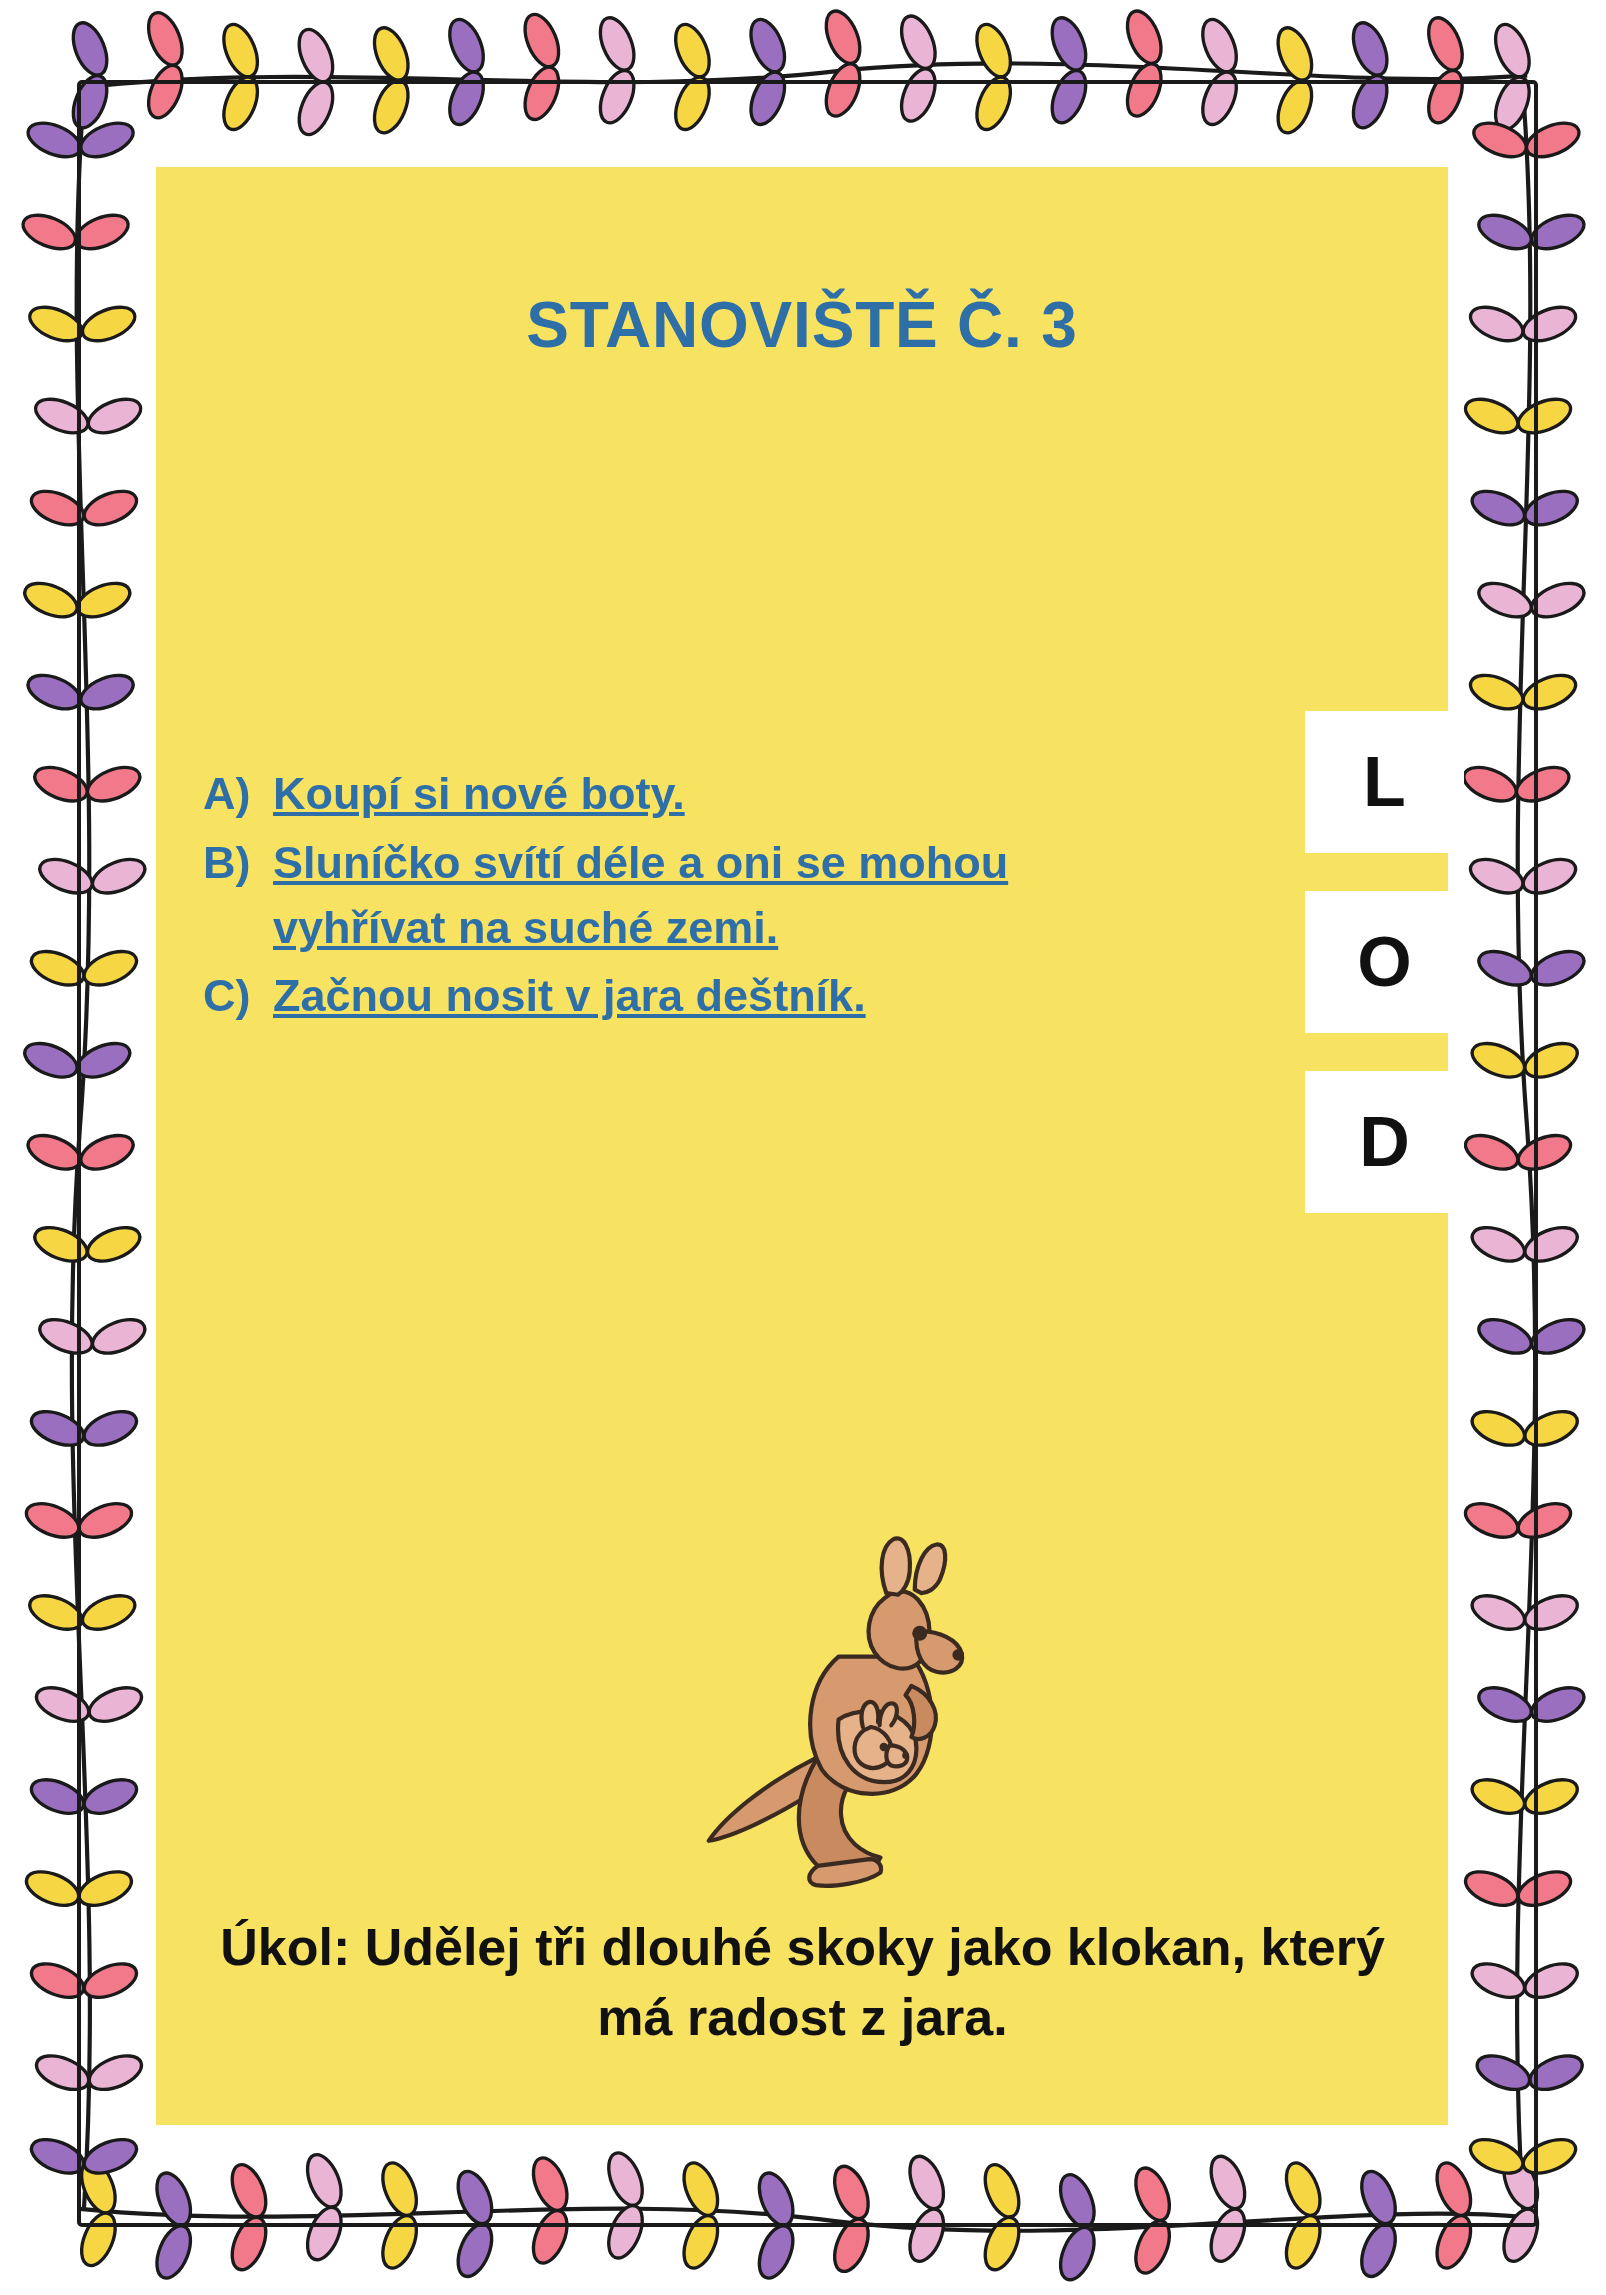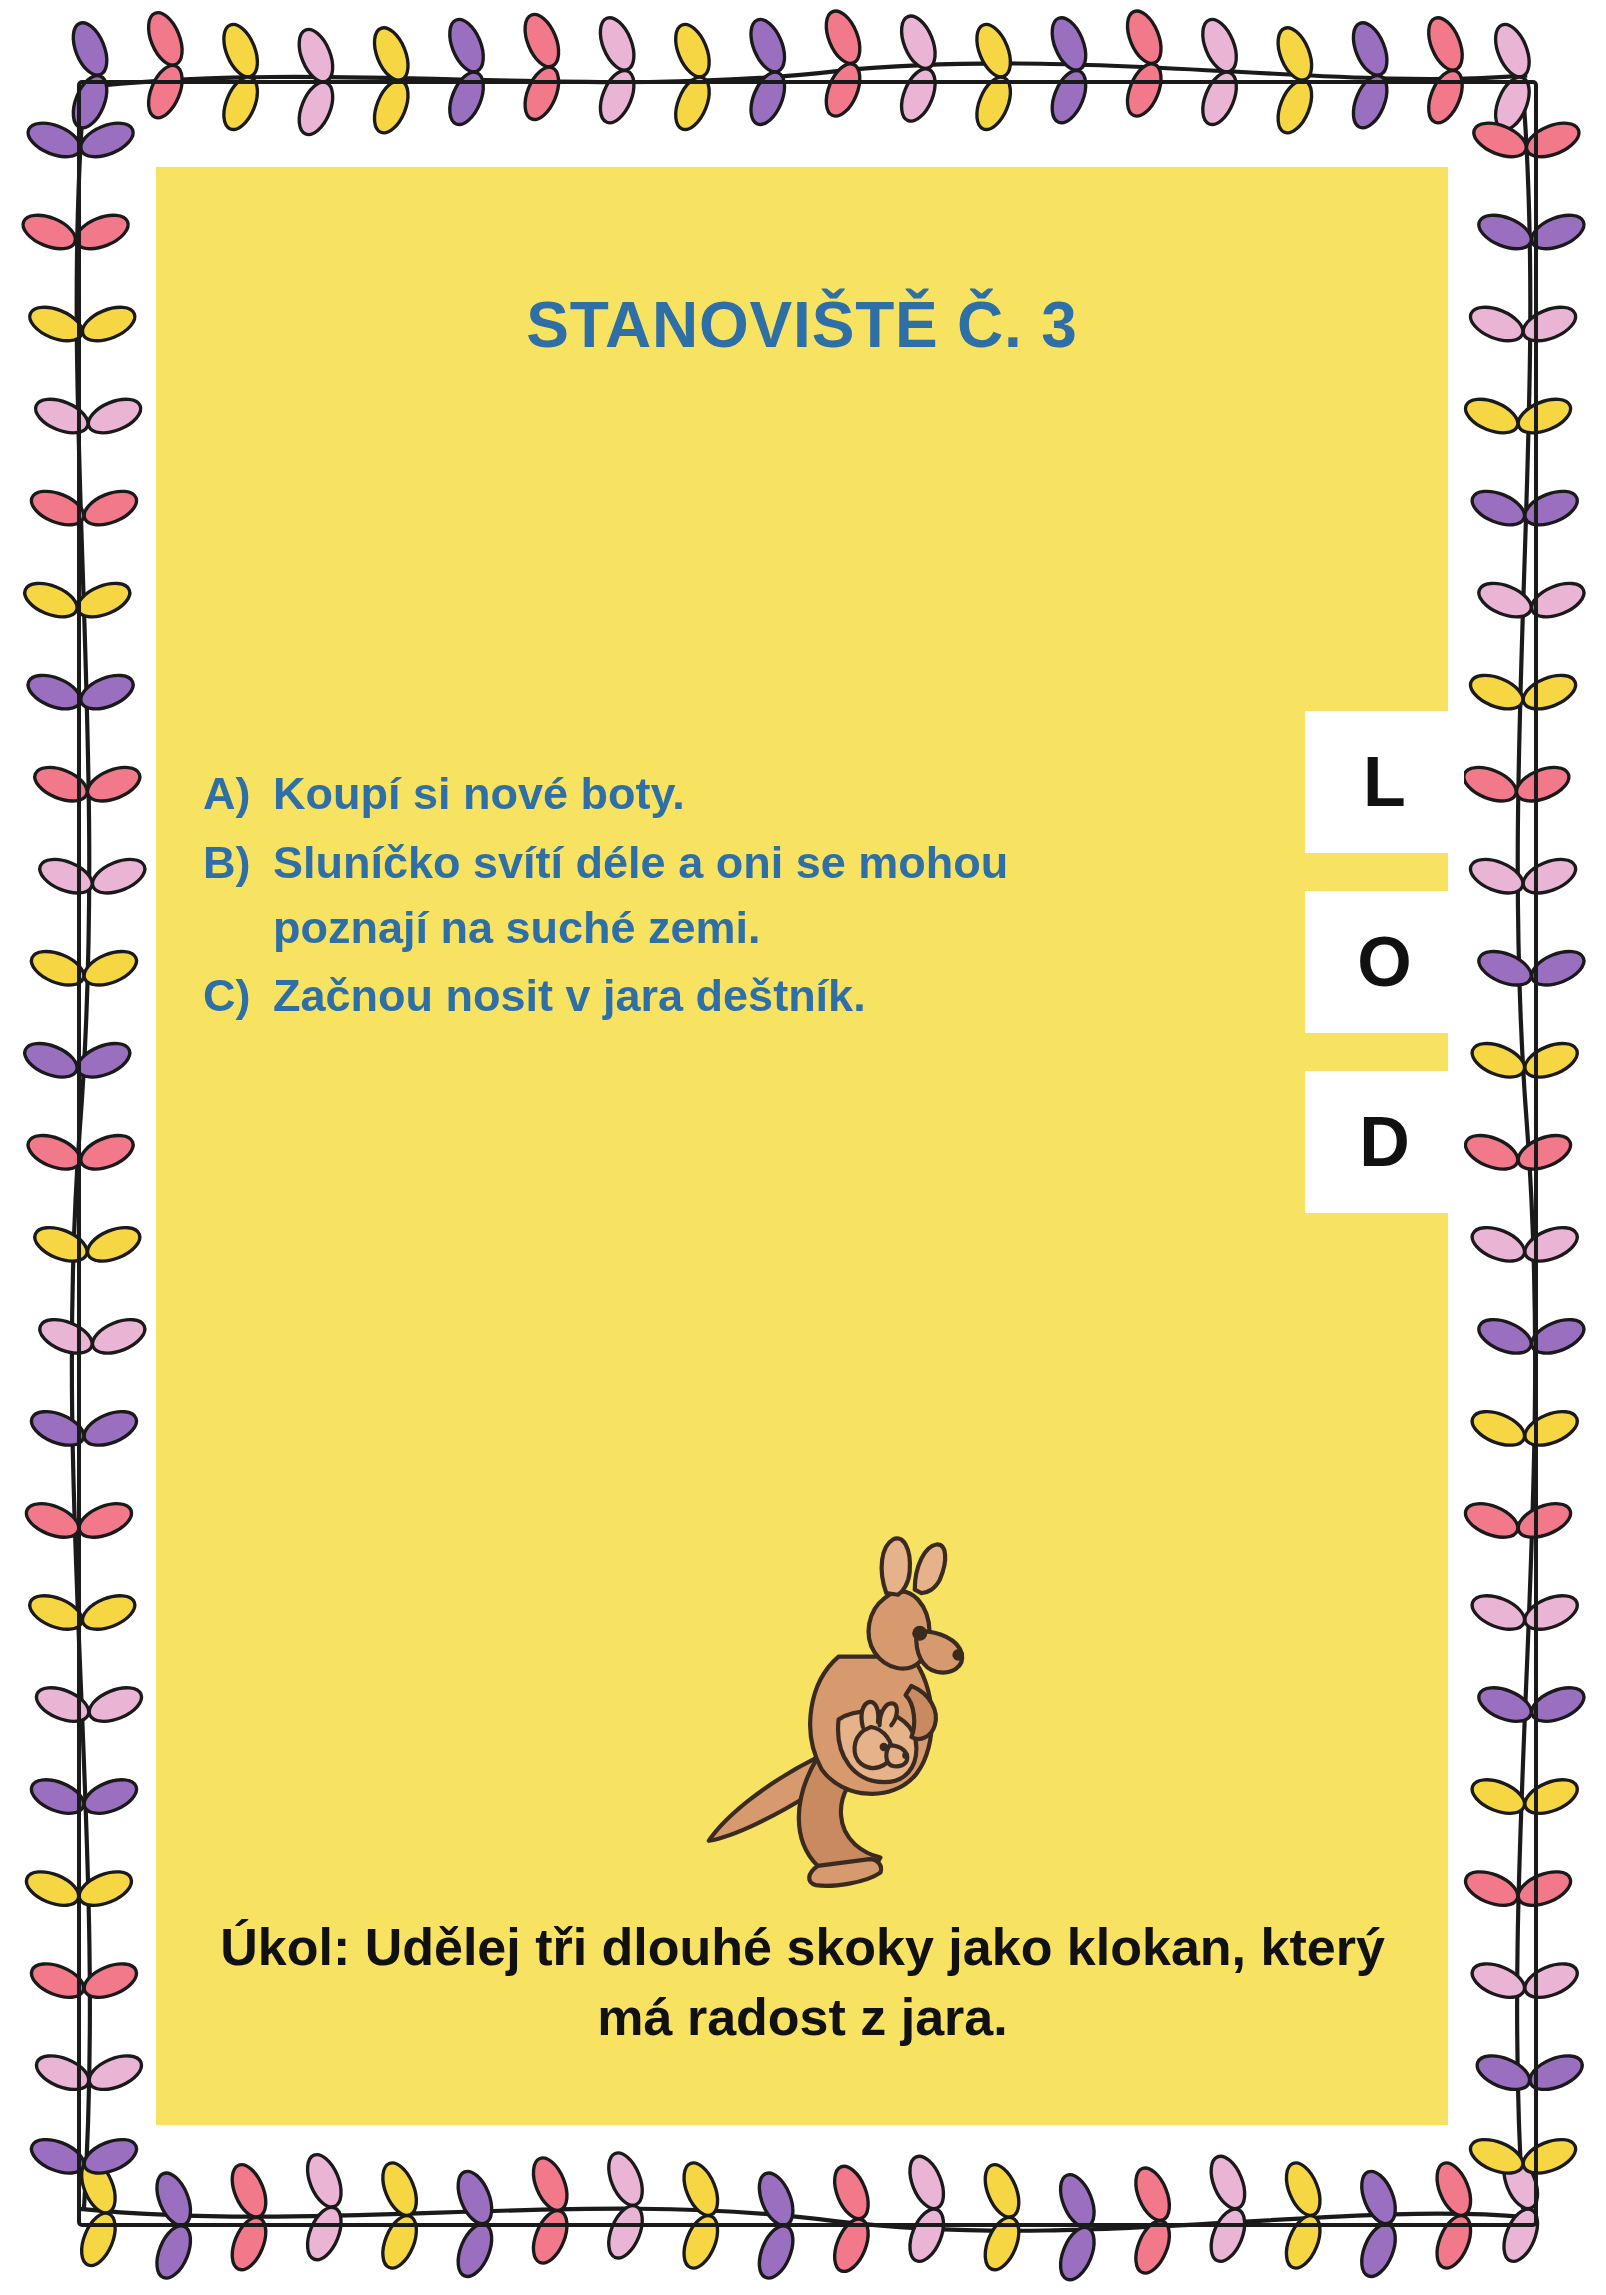--- a/index.html
+++ b/index.html
@@ -100,20 +100,21 @@
     display: flex;
     align-items: flex-start;
     margin-bottom: 3.3px;
   }
   .answer-letter {
     flex: 0 0 auto;
     width: 70px;
   }
   .answer-text {
     flex: 1 1 auto;
+    text-decoration: underline;
   }
 
   
   .letter-tiles {
     position: absolute;
     right: -33px;
     top: 544px;
     width: 176px;
   }
   .tile {
@@ -278,21 +279,21 @@
       <div class="title">STANOVIŠTĚ Č. 3</div>
 
 
       <div class="answers">
         <div class="answer">
           <span class="answer-letter">A)</span>
           <span class="answer-text">Koupí si nové boty.</span>
         </div>
         <div class="answer">
           <span class="answer-letter">B)</span>
-          <span class="answer-text">Sluníčko svítí déle a oni se mohou poznají na suché zemi.</span>
+          <span class="answer-text">Sluníčko svítí déle a oni se mohou vyhřívat na suché zemi.</span>
         </div>
         <div class="answer">
           <span class="answer-letter">C)</span>
           <span class="answer-text">Začnou nosit v jara deštník.</span>
         </div>
       </div>
 
       <div class="letter-tiles">
         <div class="tile">L</div>
         <div class="tile">O</div>

